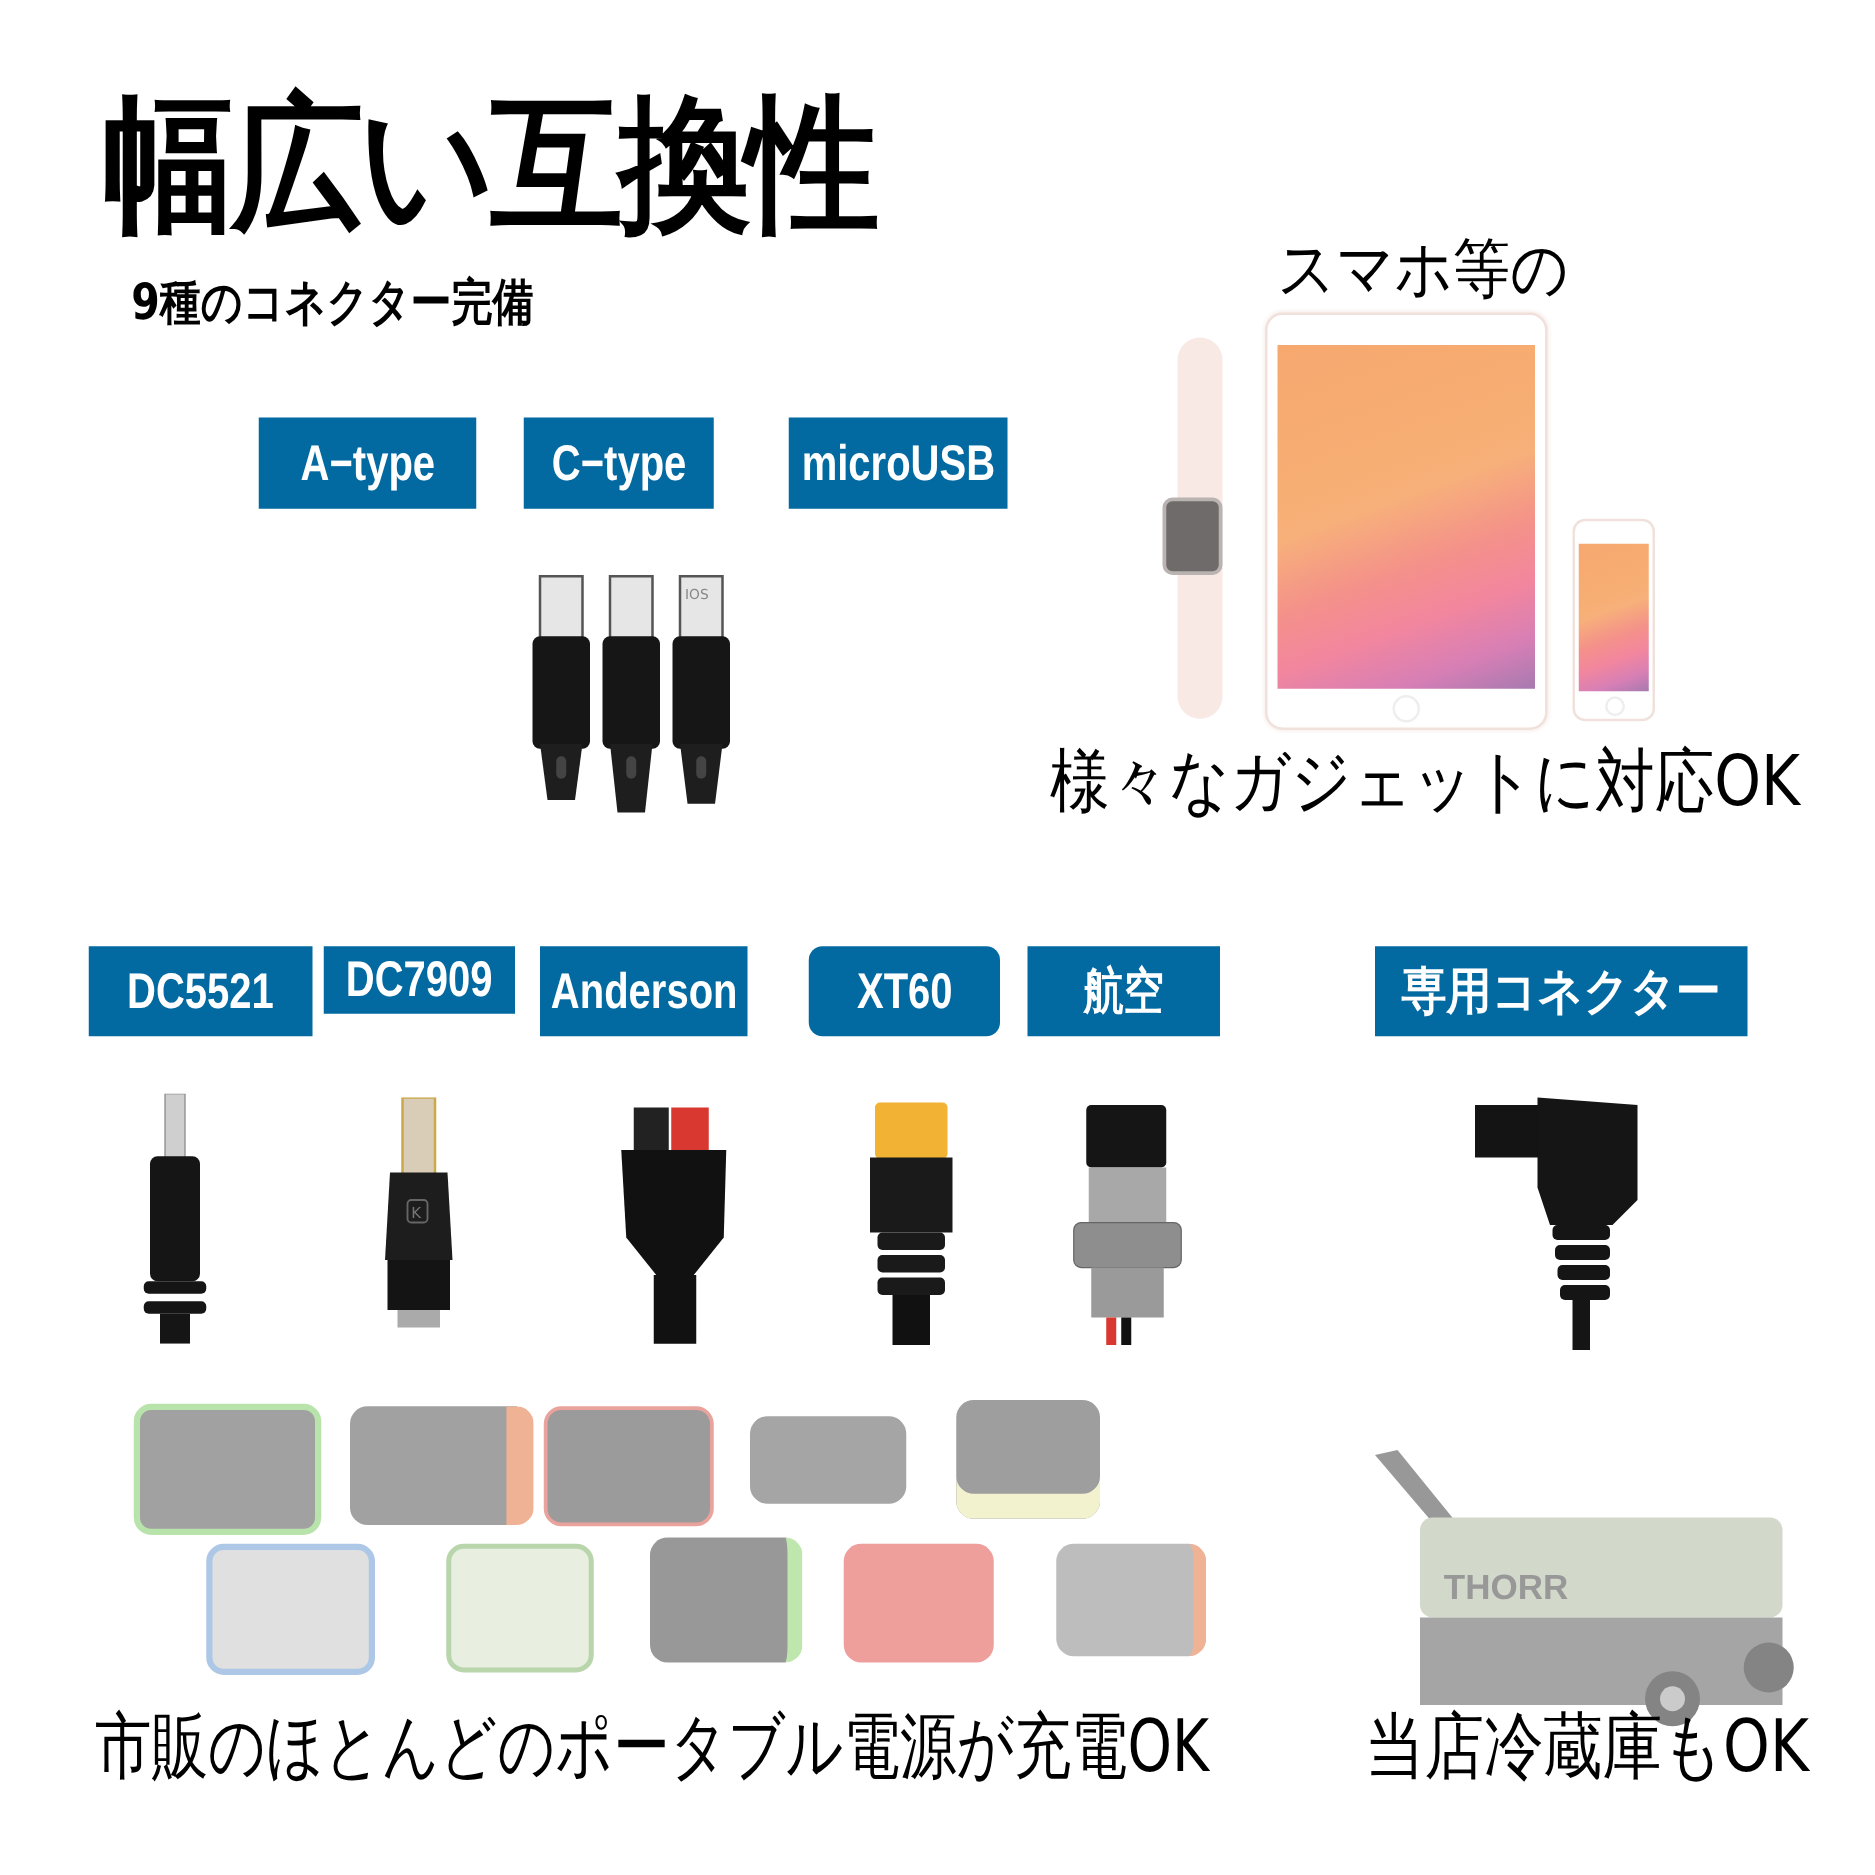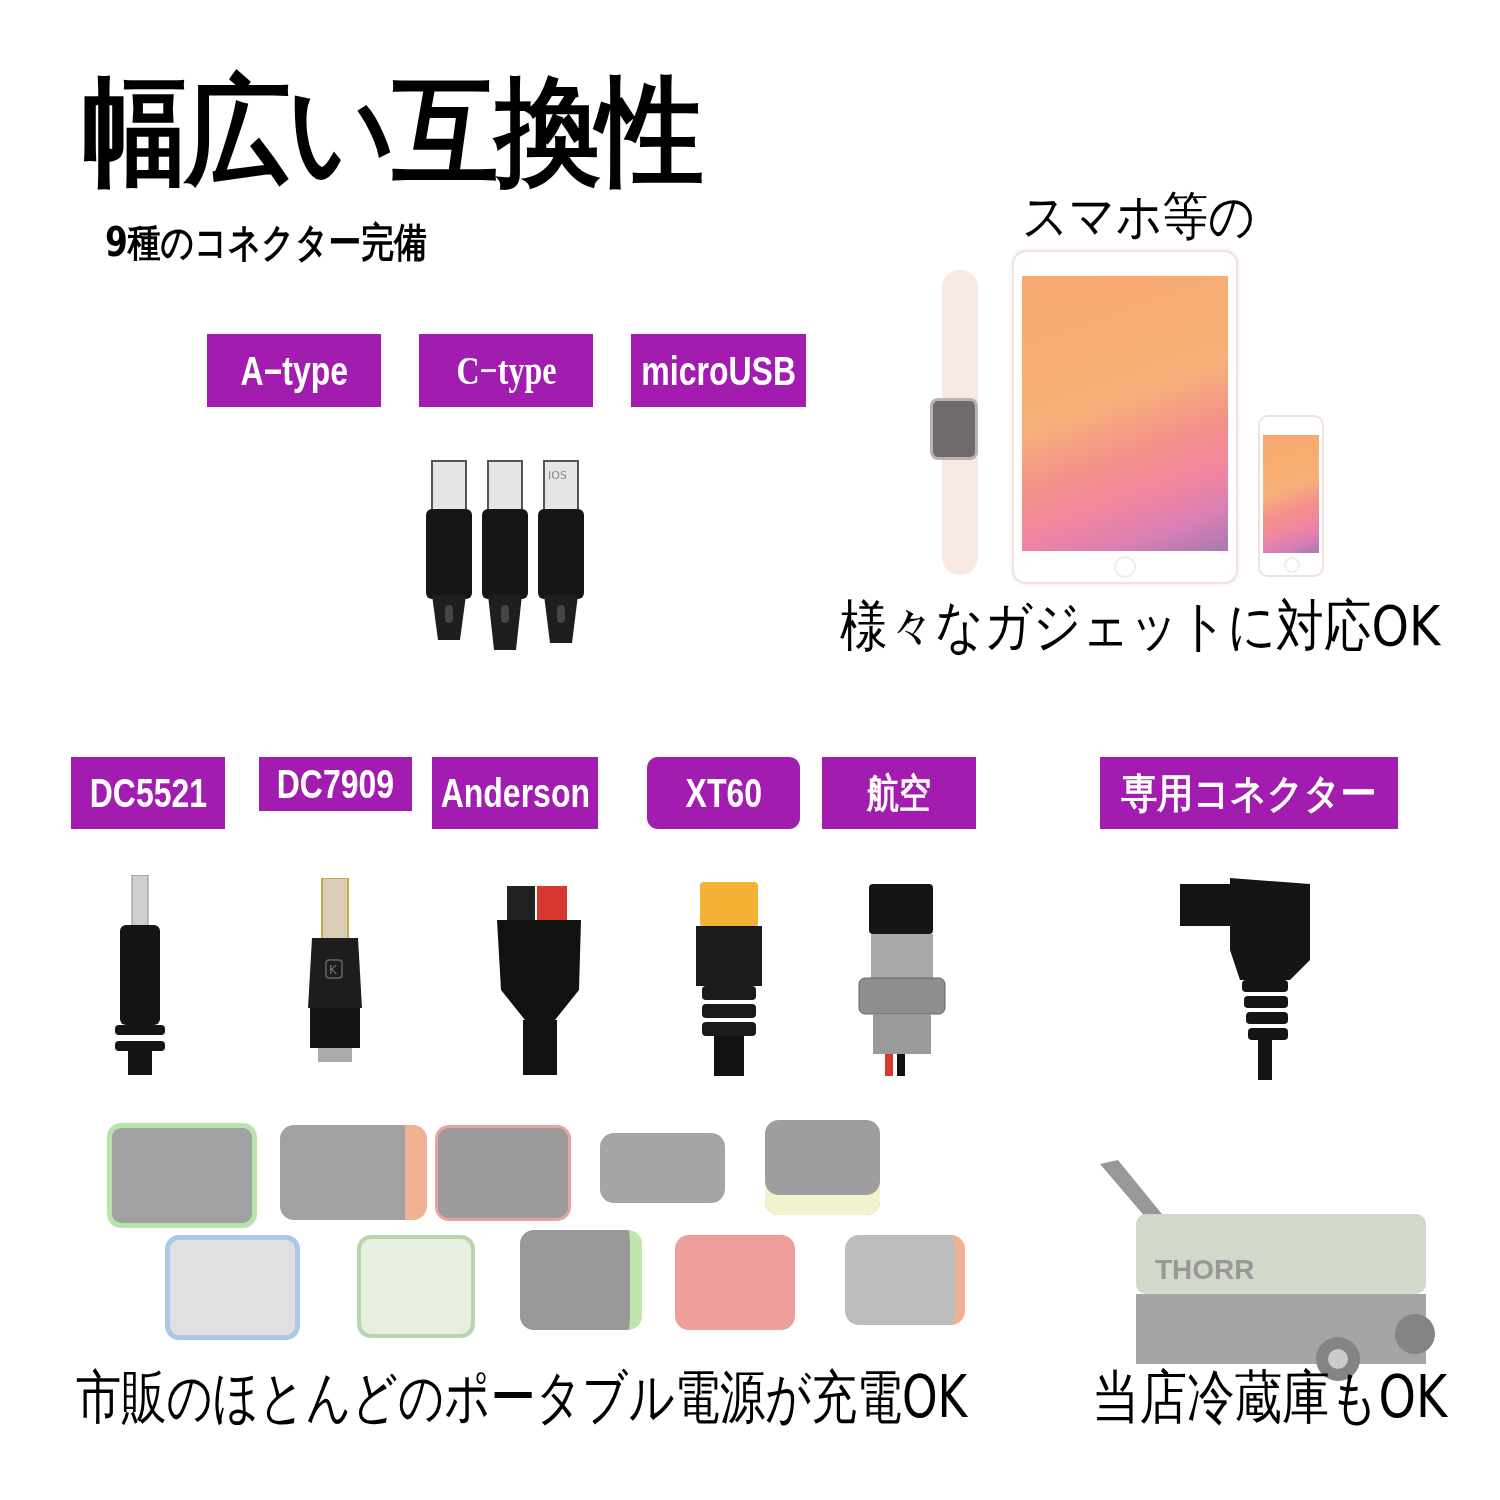--- a/index.html
+++ b/index.html
@@ -1,36 +1,36 @@
 <!DOCTYPE html>
 <html><head>
 <meta charset="utf-8">
 <style>
   html,body{margin:0;padding:0;background:#fff;}
   body{width:1500px;height:1500px;position:relative;overflow:hidden;font-family:"DejaVu Sans","Liberation Sans",sans-serif;color:#000;}
   .abs{position:absolute;}
   .title{left:82px;top:72px;font-size:118px;font-weight:bold;letter-spacing:-4px;line-height:1;transform:scaleX(0.9);transform-origin:left top;}
   .subtitle{left:105px;top:222px;font-size:40px;font-weight:bold;line-height:1;transform:scaleX(0.82);transform-origin:left top;}
-  .tag{background:#a21caf;color:#fff;display:flex;align-items:center;justify-content:center;font-family:"Liberation Sans","DejaVu Sans",sans-serif;font-weight:bold;font-size:40px;line-height:1;overflow:hidden;}
+  .tag{background:#0369a1;color:#fff;display:flex;align-items:center;justify-content:center;font-family:"Liberation Sans","DejaVu Sans",sans-serif;font-weight:bold;font-size:40px;line-height:1;overflow:hidden;}
   .tag span{display:inline-block;transform:scaleX(0.8);white-space:nowrap;}
   .caption{font-size:52px;line-height:1;white-space:nowrap;transform-origin:left top;}
   
   .screen-grad{background:linear-gradient(160deg,#f6a86f 0%,#f7ae73 35%,#f7b07a 45%,#f4918a 62%,#f2869e 75%,#d87fb5 88%,#a77ab0 100%);}
   .ps{position:absolute;border-radius:14px;opacity:.55;}
 </style>
 </head>
 <body>
 
 <div class="abs title">幅広い互換性</div>
 <div class="abs subtitle">9種のコネクター完備</div>
 
 <div class="abs tag" style="left:207px;top:334px;width:174px;height:73px;">
     <span>A−type</span>
   </div>
-<div class="abs tag" style="left:419px;top:334px;width:174px;height:73px;font-family:Liberation Serif, serif;">
+<div class="abs tag" style="left:419px;top:334px;width:152px;height:73px;">
     <span>C−type</span>
   </div>
 <div class="abs tag" style="left:631px;top:334px;width:175px;height:73px;">
     <span>microUSB</span>
   </div>
 
 <div class="abs" style="left:420px;top:455px;width:175px;height:200px;">
   <svg width="175" height="200" viewBox="0 0 175 200">
     <g>
       <rect x="12" y="6" width="34" height="50" fill="#e6e6e6" stroke="#555" stroke-width="2"></rect>
@@ -63,21 +63,21 @@
   </div>
 
   <div class="abs" style="left:338px;top:165px;width:62px;height:158px;background:#fff;border:2px solid #f1e1dc;border-radius:10px;">
     <div class="abs screen-grad" style="left:3px;top:18px;width:56px;height:118px;"></div>
     <div class="abs" style="left:24px;top:140px;width:12px;height:12px;border:2px solid #eee;border-radius:50%;"></div>
   </div>
 </div>
 
 <div class="abs caption" style="left:840px;top:598px;font-size:56px;transform:scaleX(0.85);">様々なガジェットに対応OK</div>
 
-<div class="abs tag" style="left:71px;top:757px;width:154px;height:72px;">
+<div class="abs tag" style="left:71px;top:757px;width:179px;height:72px;">
     <span>DC5521</span>
   </div>
 <div class="abs tag" style="left:259px;top:757px;width:153px;height:54px;">
     <span>DC7909</span>
   </div>
 <div class="abs tag" style="left:432px;top:757px;width:166px;height:72px;">
     <span>Anderson</span>
   </div>
 <div class="abs tag" style="left:647px;top:757px;width:153px;height:72px;border-radius:11px;">
     <span>XT60</span>

